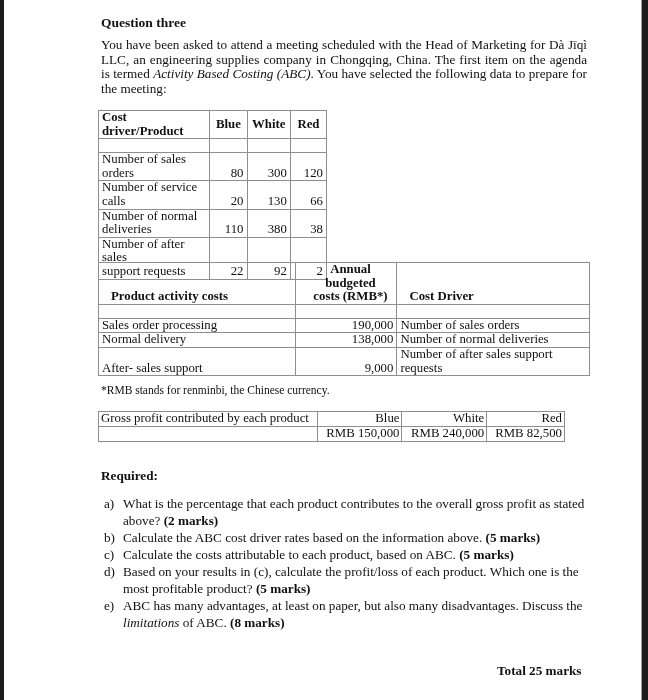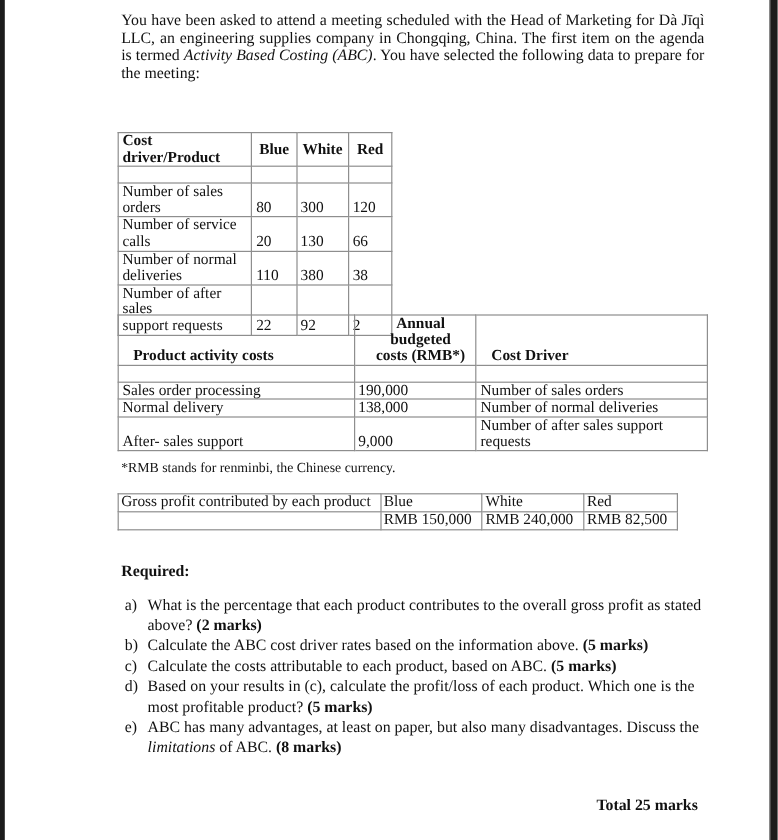--- a/index.html
+++ b/index.html
@@ -53,21 +53,21 @@
     table.grid td, table.grid th {
       border: 1px solid #8e8e8e;
       padding: 0 3px;
       vertical-align: bottom;
     }
     table.grid th {
       font-weight: bold;
       text-align: center;
     }
     table.grid th.left, table.grid td.left { text-align: left; }
-    table.grid td.center { text-align: left; }
+    table.grid td.center { text-align: right; }
     tr.spacer td { height: 14px; }
 
     
     #t1 { left: -3px; top: 100px; width: 229px; }
     #t1 col.c0 { width: 147px; }
     #t1 col.c1 { width: 45px; }
     #t1 col.c2 { width: 48px; }
     #t1 col.c3 { width: 47px; }
     #t1 th { height: 20px; vertical-align: middle; }
     #t1 tr.spacer td { height: 13px; }
@@ -130,20 +130,21 @@
     }
   </style>
 </head>
 <body>
 
 <div class="frame-left"></div>
 <div class="frame-right"></div>
 
 <div class="page">
 
+  <div class="q-title">Question three</div>
   <p class="intro"><span>You have been asked to attend a meeting scheduled with the Head of Marketing for Dà Jīqì LLC, an engineering supplies company in Chongqing, China. The first item on the agenda is termed </span><em>Activity Based Costing (ABC)</em><span>.  You have selected the following data to prepare for the meeting:</span></p>
 
   <table class="grid" id="t1">
     <colgroup>
         <col class="c0">
         <col class="c1">
         <col class="c2">
         <col class="c3">
       </colgroup>
     <tbody>

